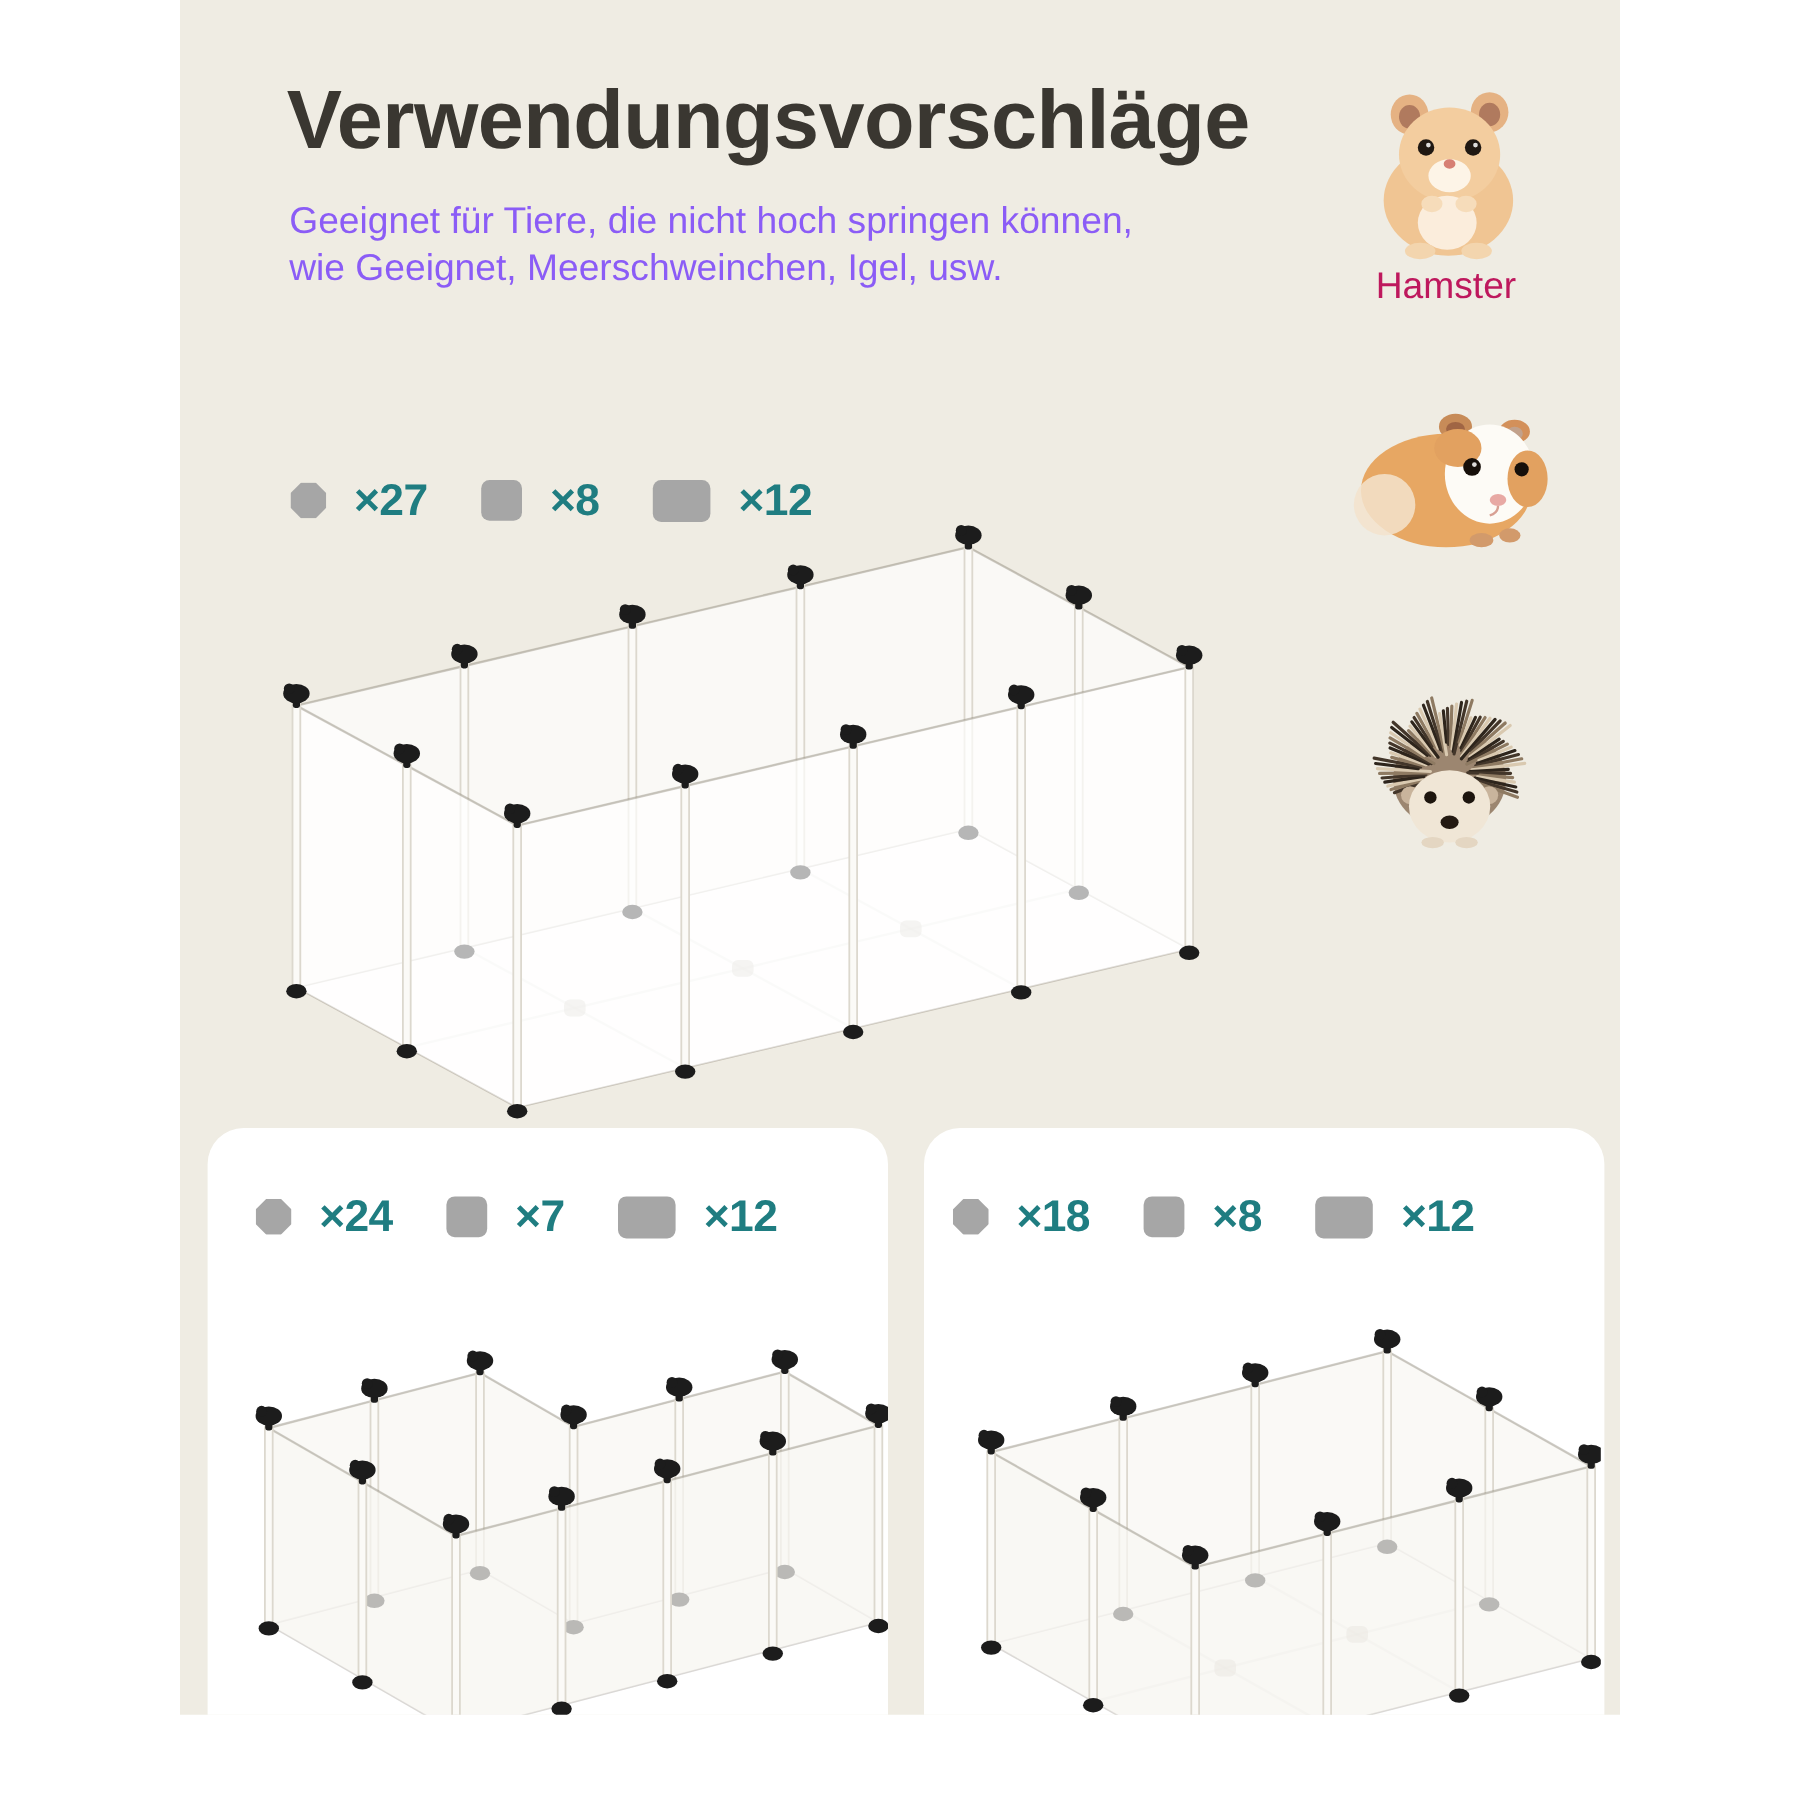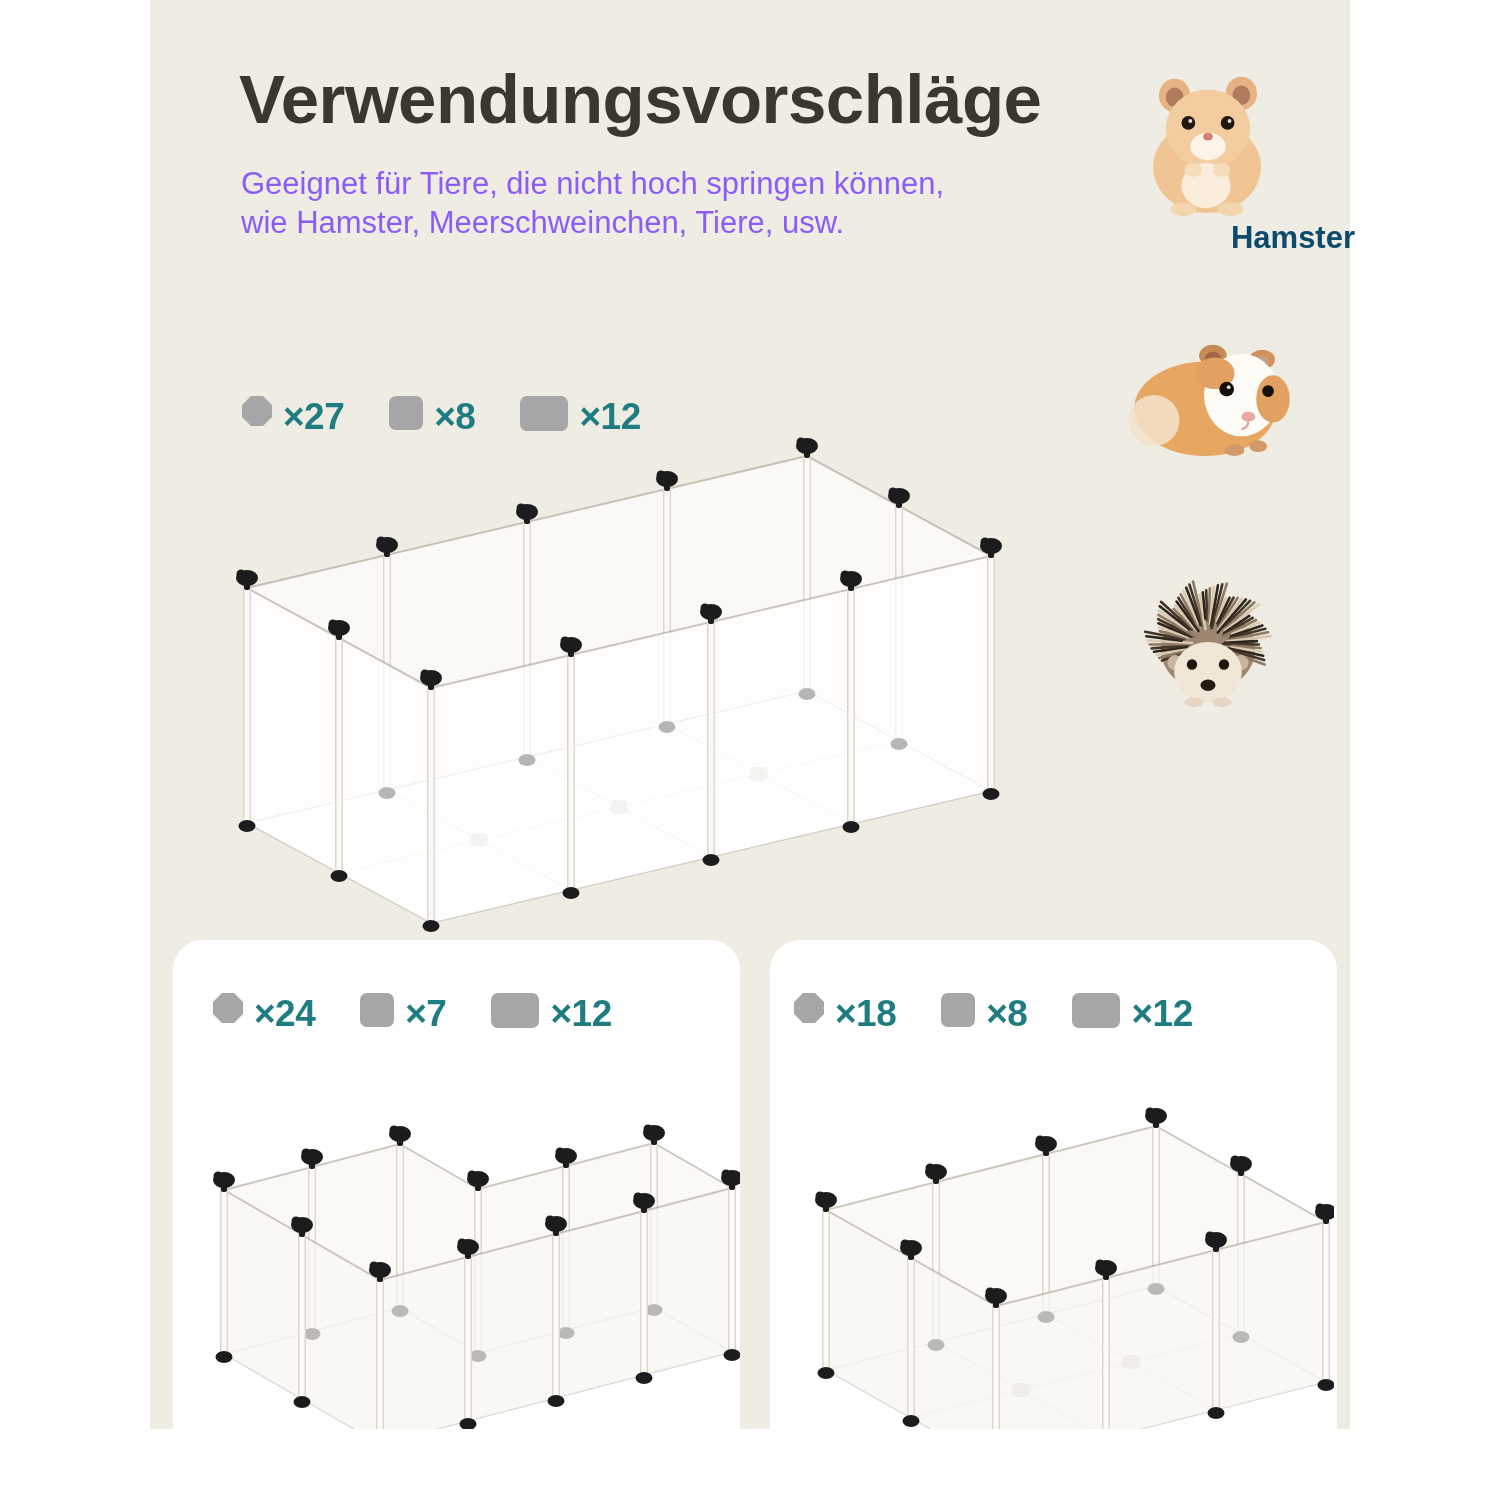--- a/index.html
+++ b/index.html
@@ -12,41 +12,41 @@
   .beige{position:absolute;left:150px;top:0;width:1200px;height:1500px;background:var(--beige,#efece3);}
   .title{
     position:absolute;left:239px;top:60px;margin:0;
     font-size:69px;font-weight:700;color:#3a3731;letter-spacing:-0.5px;
   }
   .subtitle{
     position:absolute;left:241px;top:164px;margin:0;
     font-size:31px;line-height:39px;color:#8b5cf6;font-weight:400;
   }
   .legend{position:absolute;display:flex;align-items:center;gap:45px;}
-  .li{display:flex;gap:11px;}
+  .li{display:flex;align-items:center;gap:23px;}
   .shape{display:inline-block;background:var(--gray,#a6a6a6);flex:none;}
   .ball{width:30px;height:30px;clip-path:polygon(30% 0,70% 0,100% 30%,100% 70%,70% 100%,30% 100%,0 70%,0 30%);}
   .sq{width:34px;height:34px;border-radius:7px;}
   .rectp{width:48px;height:35px;border-radius:7px;}
   .count{font-size:37px;font-weight:700;color:var(--teal,#1f7d81);letter-spacing:-0.5px;}
   .card{position:absolute;background:#ffffff;border-radius:30px;}
   .card-left{left:173px;top:940px;width:567px;height:541px;}
   .card-right{left:770px;top:940px;width:567px;height:541px;}
   .pen{position:absolute;}
   .animal{position:absolute;}
-  .animal-label{position:absolute;margin:0;text-align:right;font-size:31px;color:#0c4a6e;font-weight:700;}
+  .animal-label{position:absolute;margin:0;text-align:center;font-size:31px;color:#be185d;font-weight:400;}
 </style>
 </head>
 <body>
 
 <div class="canvas">
   <div class="beige"></div>
 
   <h1 class="title">Verwendungsvorschläge</h1>
-  <p class="subtitle"><span>Geeignet für Tiere, die nicht hoch springen können,</span><br><span>wie Hamster, Meerschweinchen, Tiere, usw.</span></p>
+  <p class="subtitle"><span>Geeignet für Tiere, die nicht hoch springen können,</span><br><span>wie Geeignet, Meerschweinchen, Igel, usw.</span></p>
 
   <div class="legend" style="left:242px;top:396px;">
     <div class="li">
       <span class="shape ball"></span>
       <span class="count">×27</span>
     </div>
     <div class="li">
       <span class="shape sq"></span>
       <span class="count">×8</span>
     </div>

